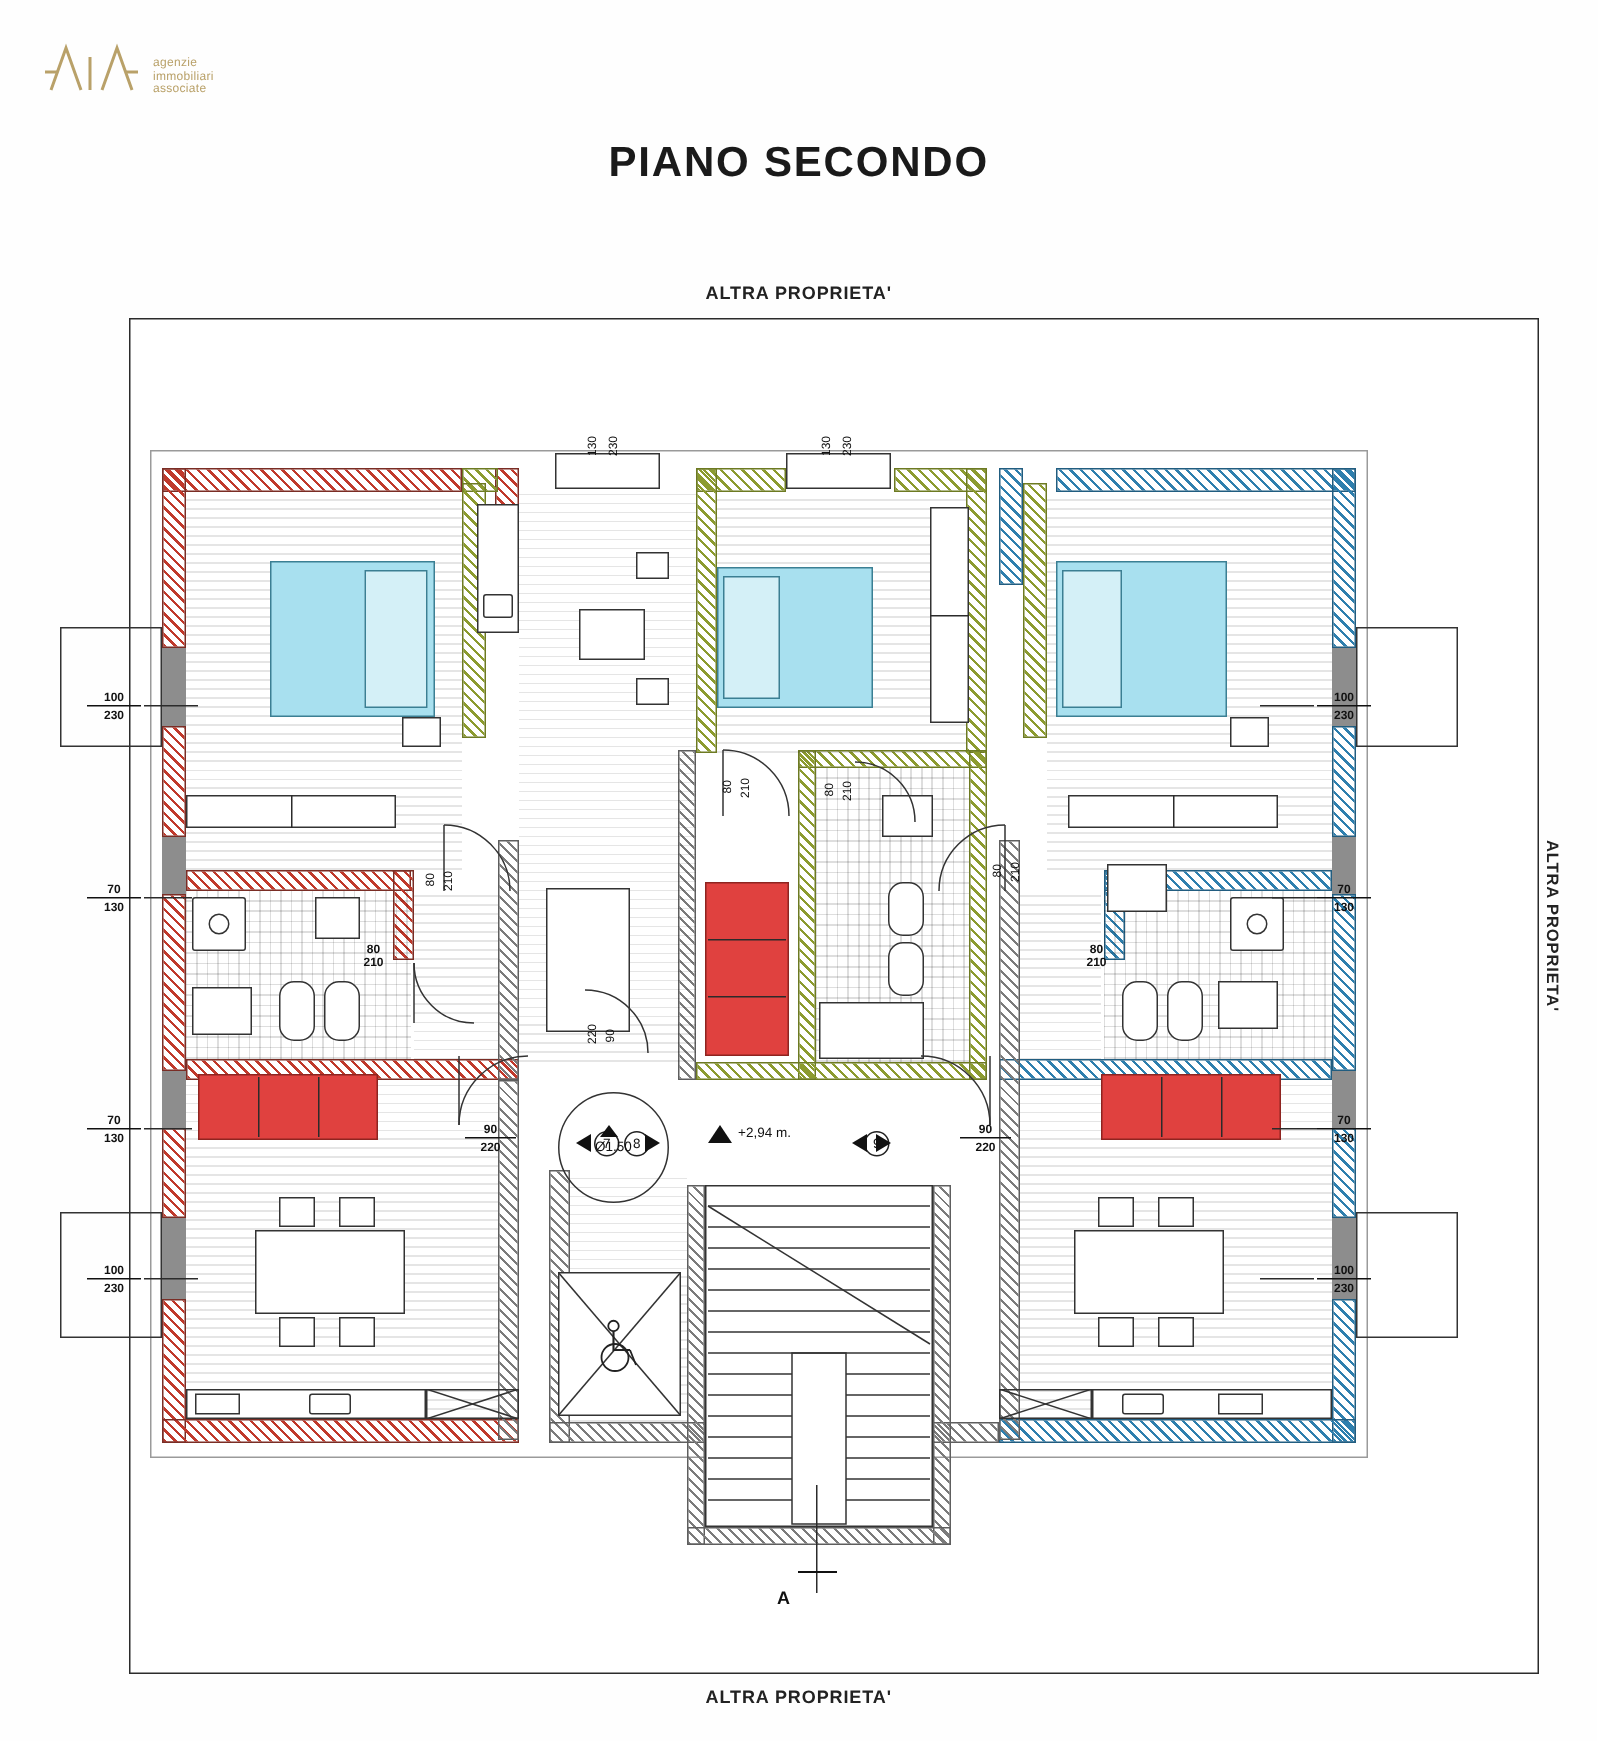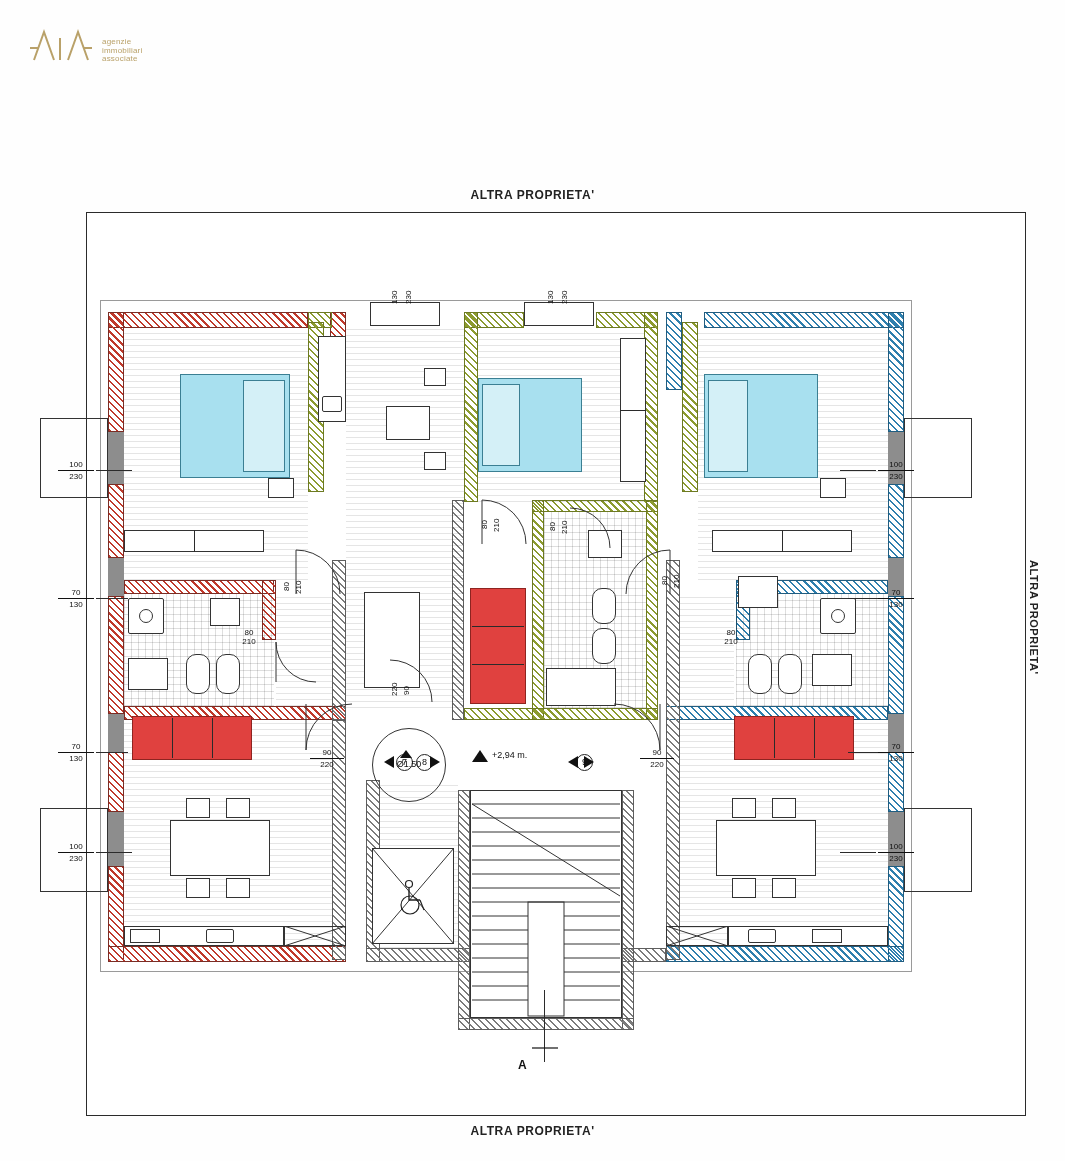--- a/index.html
+++ b/index.html
@@ -41,21 +41,21 @@
   .tile{background:
      repeating-linear-gradient(0deg,rgba(0,0,0,.13) 0 1px,rgba(0,0,0,0) 1px 7px),
      repeating-linear-gradient(90deg,rgba(0,0,0,.13) 0 1px,rgba(0,0,0,0) 1px 7px);}
   .thinline{background:#2b2b2b;}
   .outline{border:1px solid #333;}
   .bed{background:#a8e0ef;border:1px solid #3b7f93;}
   .sofa{background:#e0413f;border:1px solid #8e2420;}
   .furn{background:#fff;border:1px solid #333;}
 
   
-  .dimtag{position:absolute;font-size:8px;line-height:9px;text-align:center;color:#111;}
+  .dimtag{position:absolute;font-size:8px;line-height:9px;text-align:center;color:#111;font-weight:bold;}
   .dimtag .a{display:block;}
   .dimtag .bar{display:block;height:1px;background:#111;margin:1px 0;}
   .vdim{position:absolute;font-size:8px;line-height:9px;color:#111;writing-mode:vertical-rl;transform:rotate(180deg);text-align:center;}
 
   .nodecirc{position:absolute;width:15px;height:15px;border:1px solid #222;border-radius:50%;font-size:9px;line-height:14px;text-align:center;color:#111;background:#fff;}
   .quota{position:absolute;font-size:9px;color:#111;white-space:nowrap;}
   .sectletter{position:absolute;font-size:12px;font-weight:bold;color:#111;}
   .circ150{position:absolute;border:1px solid #333;border-radius:50%;background:transparent;}
   .circ150 span{position:absolute;left:0;right:0;top:42%;text-align:center;font-size:9px;color:#111;}
 </style>
@@ -71,20 +71,21 @@
       <path d="M38 32 L48 4 L58 32" stroke="#b9a169" stroke-width="2" fill="none"></path>
       <path d="M0 20 L8 20 M54 20 L62 20" stroke="#b9a169" stroke-width="2" fill="none"></path>
     </svg>
   </div>
   <div class="logo-text">
     <span>agenzie</span><br>
     <span>immobiliari</span><br>
     <span>associate</span>
   </div>
 
+  <div class="main-title">PIANO SECONDO</div>
   <div class="lbl-top">ALTRA PROPRIETA'</div>
   <div class="lbl-bottom">ALTRA PROPRIETA'</div>
   <div class="lbl-right">ALTRA PROPRIETA'</div>
 
   <div class="frame"></div>
 
   <div class="abs" style="left:100px;top:300px;width:812px;height:672px;border:1px solid #9a9a9a;"></div>
 
   <div class="abs hatch-red" style="left:108px;top:312px;width:200px;height:16px;"></div>
   <div class="abs hatch-red" style="left:108px;top:312px;width:16px;height:120px;"></div>

